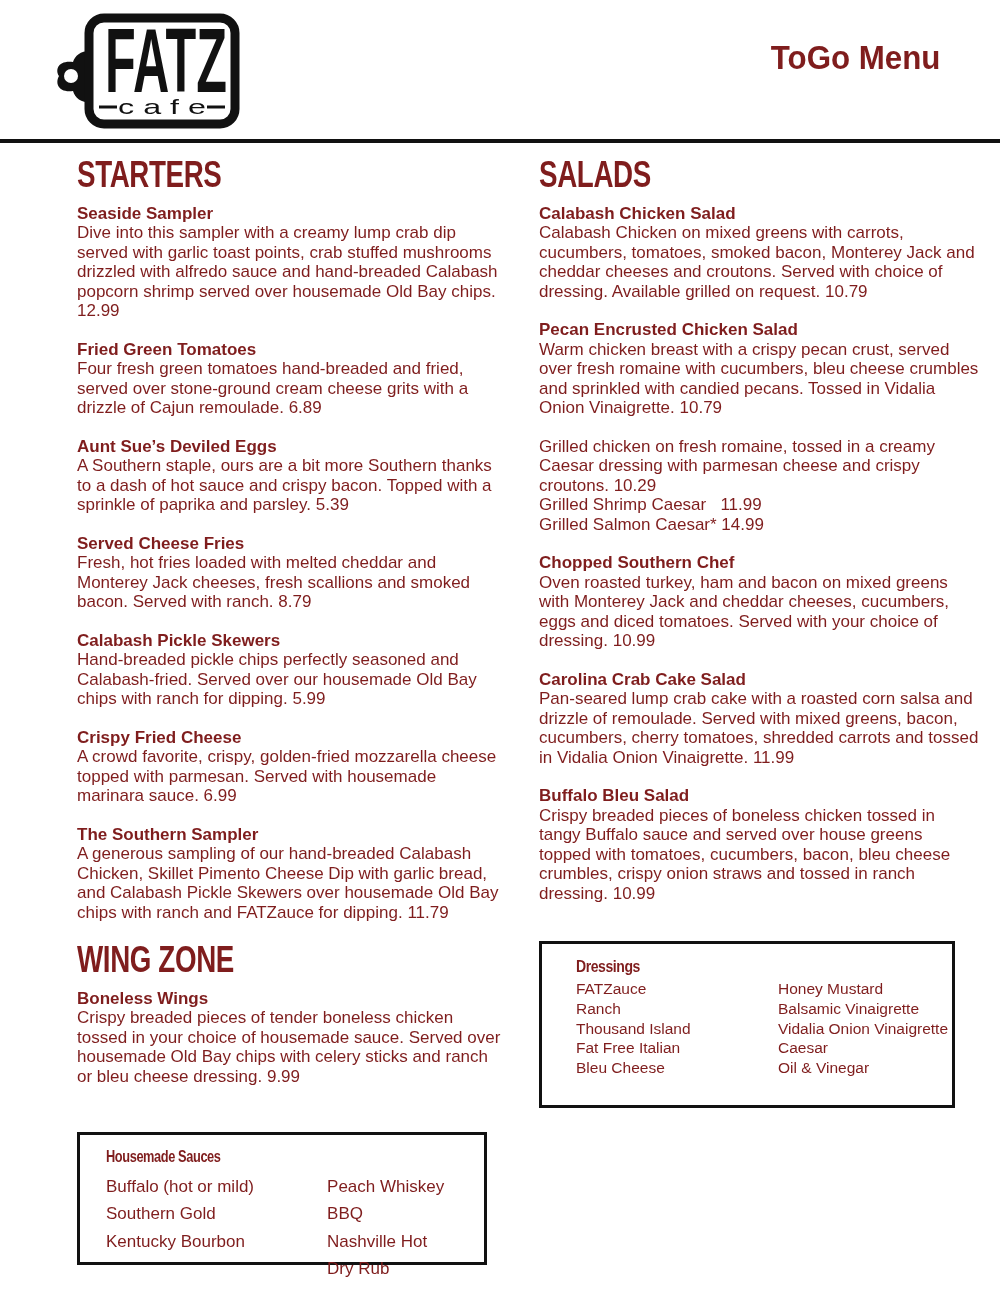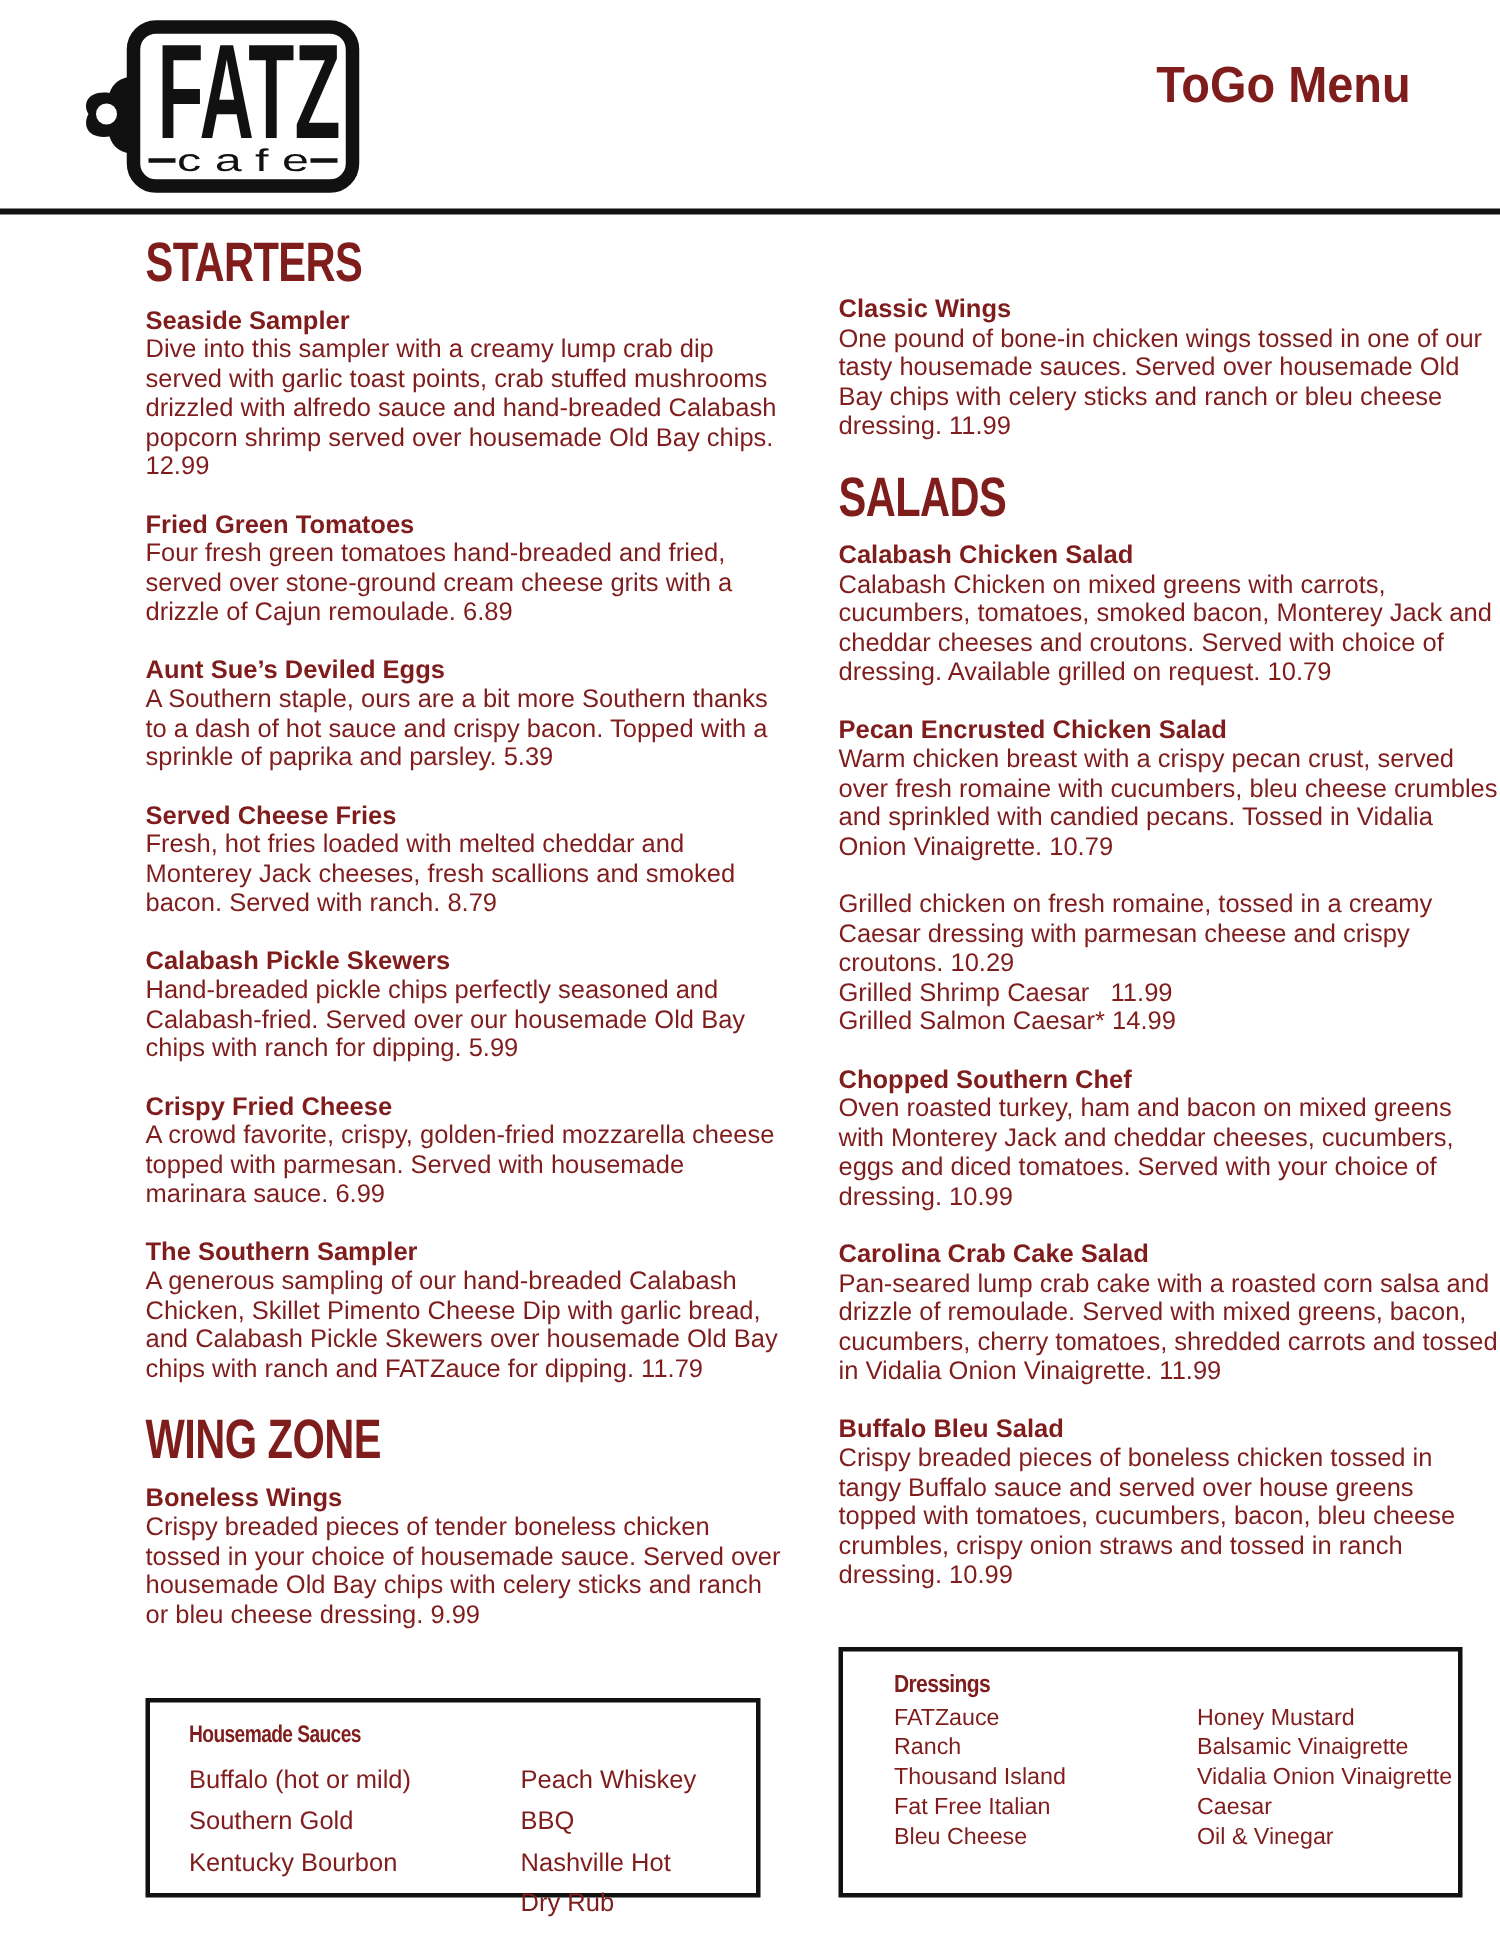--- a/index.html
+++ b/index.html
@@ -16,21 +16,21 @@
   .header{position:relative;height:142px;}
   .logo-svg{position:absolute;left:55px;top:12px;}
   .page-title{
     position:absolute;right:60px;top:40px;
     font-size:34px;font-weight:bold;line-height:1;
     transform:scaleX(0.92);transform-origin:right center;
     white-space:nowrap;
   }
   .divider{position:absolute;left:0;top:139px;width:1000px;height:4px;background:#111111;}
   
-  .content{display:flex;align-items:flex-start;padding-left:77px;margin-left:20px;}
+  .content{display:flex;align-items:flex-start;padding-left:77px;}
   .col-left{width:424px;}
   .col-right{width:440px;margin-left:38px;}
   .section-heading{
     font-size:37px;font-weight:bold;line-height:1.02;
     margin:14px 0 10px 0;white-space:nowrap;
   }
   .condensed{display:inline-block;transform:scaleX(0.75);transform-origin:left center;letter-spacing:-0.5px;}
   .menu-item{margin-bottom:19px;font-size:17px;line-height:19.5px;}
   .item-name{font-weight:bold;}
   .item-extra{white-space:pre;}
@@ -126,24 +126,20 @@
               <div class="list-line">Peach Whiskey BBQ</div>
               <div class="list-line">Nashville Hot</div>
               <div class="list-line">Dry Rub</div>
             </div>
         </div>
       </div>
     </div>
 
     <div class="col-right">
       <div class="blocks">
-          <div class="menu-item">
-            <div class="item-name">Classic Wings</div>
-            <div class="item-desc">One pound of bone-in chicken wings tossed in one of our tasty housemade sauces. Served over housemade Old Bay chips with celery sticks and ranch or bleu cheese dressing. 11.99</div>
-          </div>
           <div class="section-heading"><span class="condensed">SALADS</span></div>
           <div class="menu-item">
             <div class="item-name">Calabash Chicken Salad</div>
             <div class="item-desc">Calabash Chicken on mixed greens with carrots, cucumbers, tomatoes, smoked bacon, Monterey Jack and cheddar cheeses and croutons. Served with choice of dressing. Available grilled on request. 10.79</div>
           </div>
           <div class="menu-item">
             <div class="item-name">Pecan Encrusted Chicken Salad</div>
             <div class="item-desc">Warm chicken breast with a crispy pecan crust, served over fresh romaine with cucumbers, bleu cheese crumbles and sprinkled with candied pecans. Tossed in Vidalia Onion Vinaigrette. 10.79</div>
           </div>
           <div class="menu-item">

